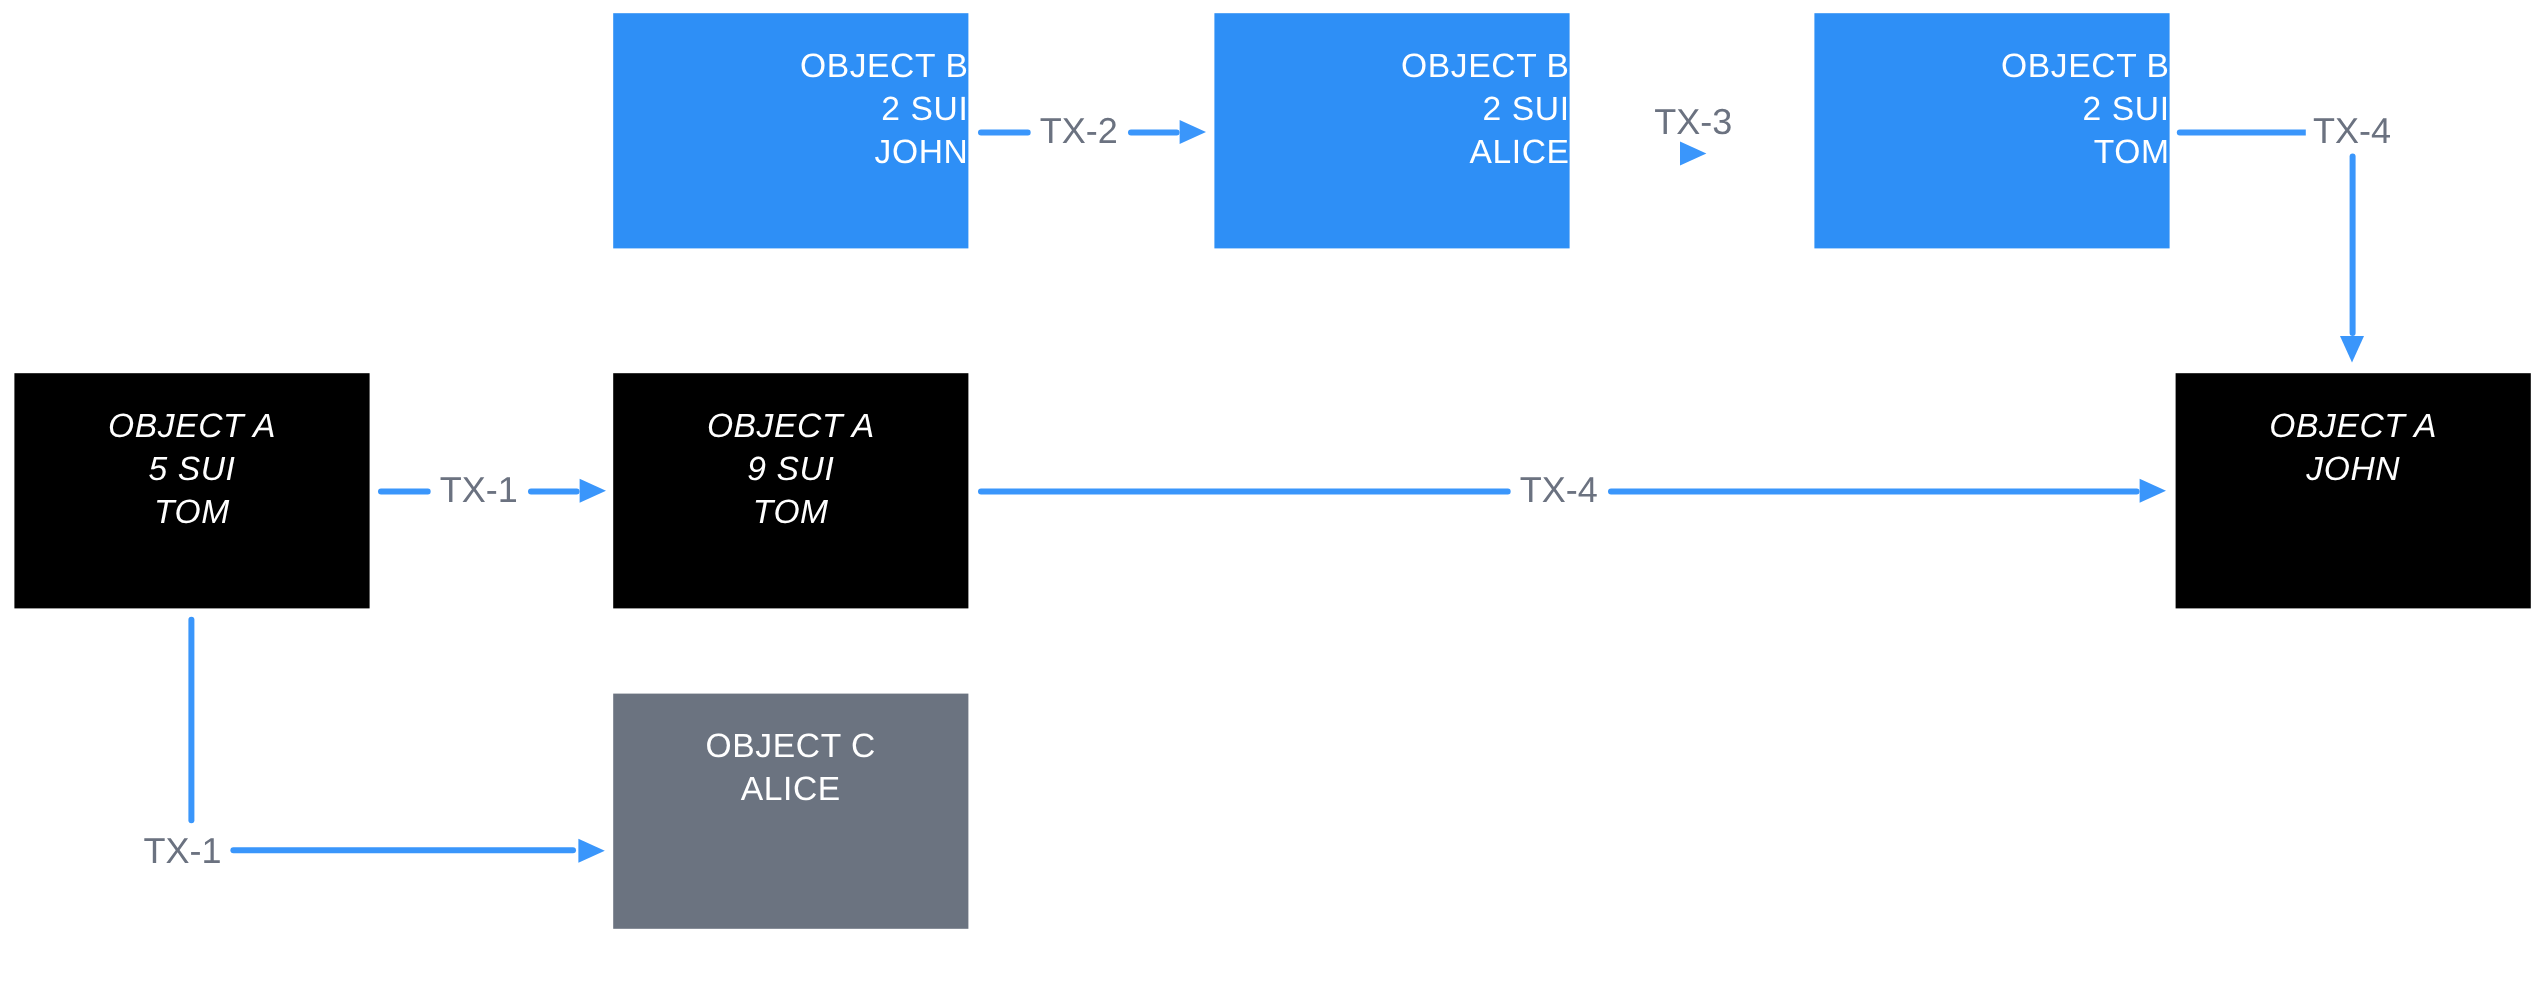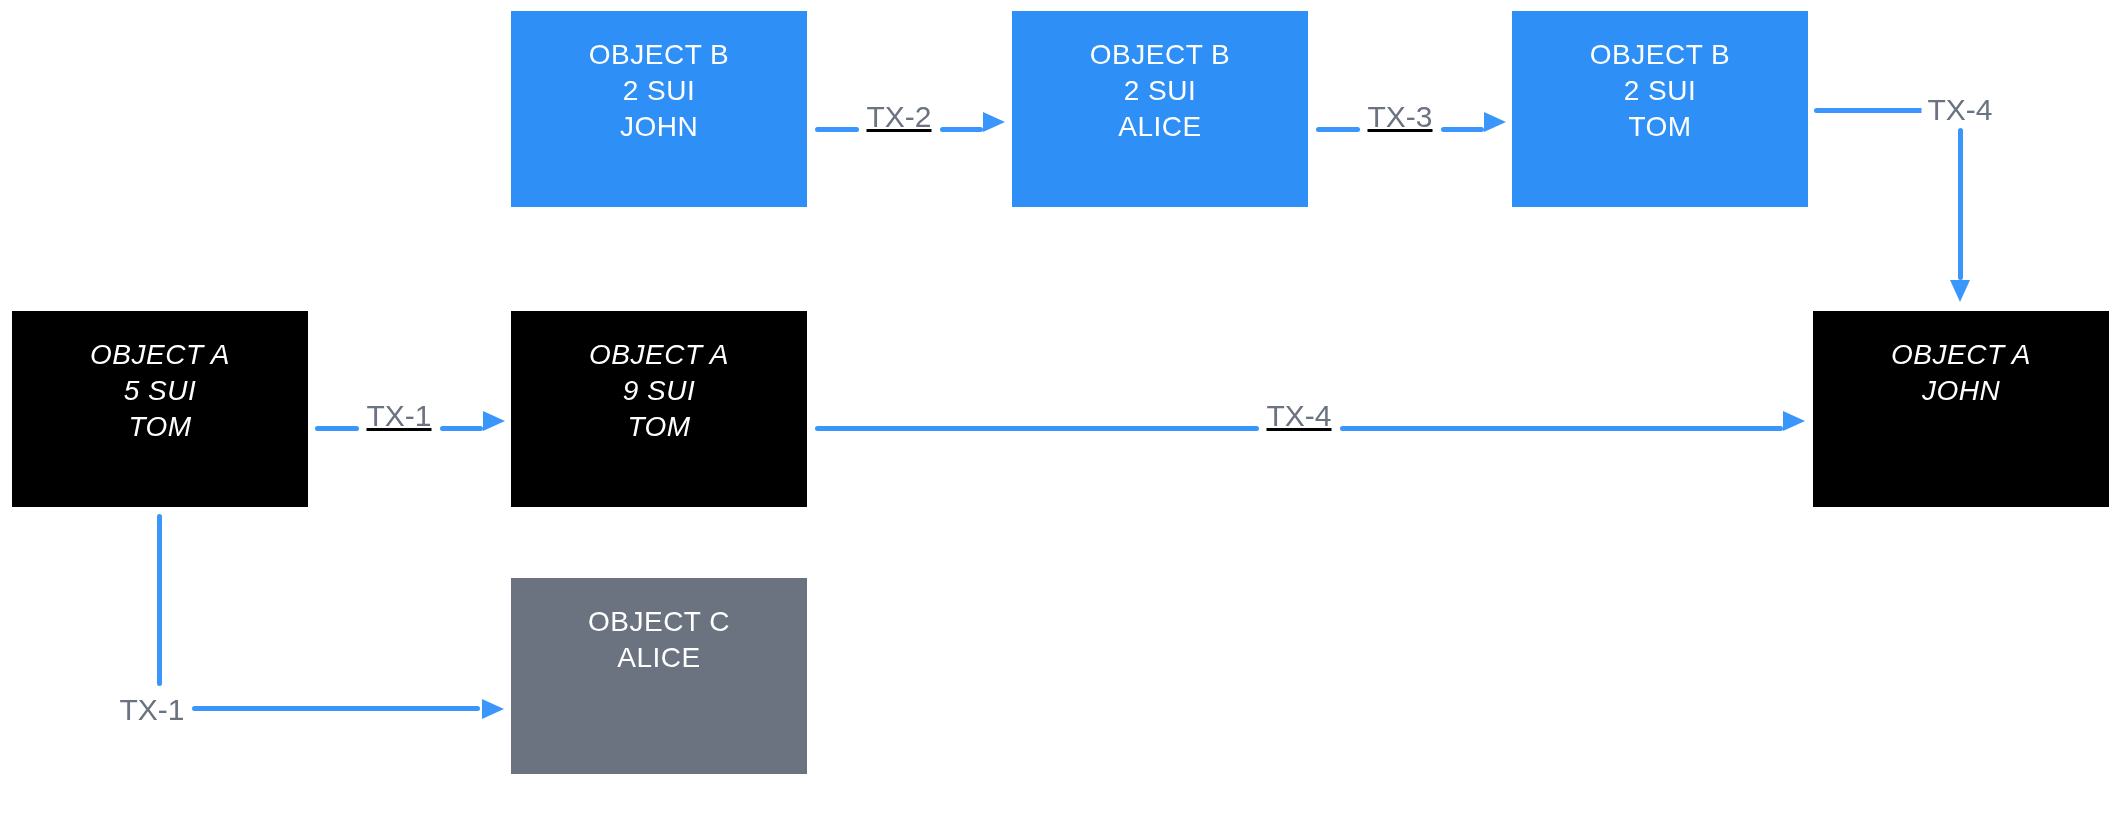--- a/index.html
+++ b/index.html
@@ -22,31 +22,30 @@
     height: 196px;
     box-sizing: border-box;
     padding-top: 26px;
     text-align: center;
     color: #ffffff;
     font-size: 28px;
     font-weight: 500;
     letter-spacing: 0.5px;
     line-height: 36px;
   }
-  .node.blue  { background: var(--node-blue); }
+  .node.blue  { background: var(--node-blue); text-align: right; }
   .node.black { background: var(--node-black); font-style: italic; }
   .node.gray  { background: var(--node-gray); }
   .node-owner { }
   
   .harrow {
     position: absolute;
     height: 44px;
     display: flex;
-    align-items: flex-end;
-    text-decoration: underline;
+    align-items: center;
   }
   .hline {
     flex: 1;
     height: 5px;
     border-radius: 2.5px;
     background: var(--arrow-blue);
   }
   .edge-label {
     color: var(--label-gray);
     font-size: 30px;
@@ -139,21 +138,21 @@
     <div class="arrow-right"></div>
   </div>
 
   <div class="harrow" style="left:815px; top:88px; width:190px;">
     <div class="hline"></div>
     <span class="edge-label">TX-2</span>
     <div class="hline"></div>
     <div class="arrow-right"></div>
   </div>
 
-  <div class="harrow" style="left:1316px; top:88px; width:190px;">
+  <div class="harrow" style="left:1316px; top:88px; width:190px;flex-direction:column;">
     <div class="hline"></div>
     <span class="edge-label">TX-3</span>
     <div class="hline"></div>
     <div class="arrow-right"></div>
   </div>
 
   <div class="harrow" style="left:815px; top:387px; width:990px;">
     <div class="hline"></div>
     <span class="edge-label">TX-4</span>
     <div class="hline"></div>

